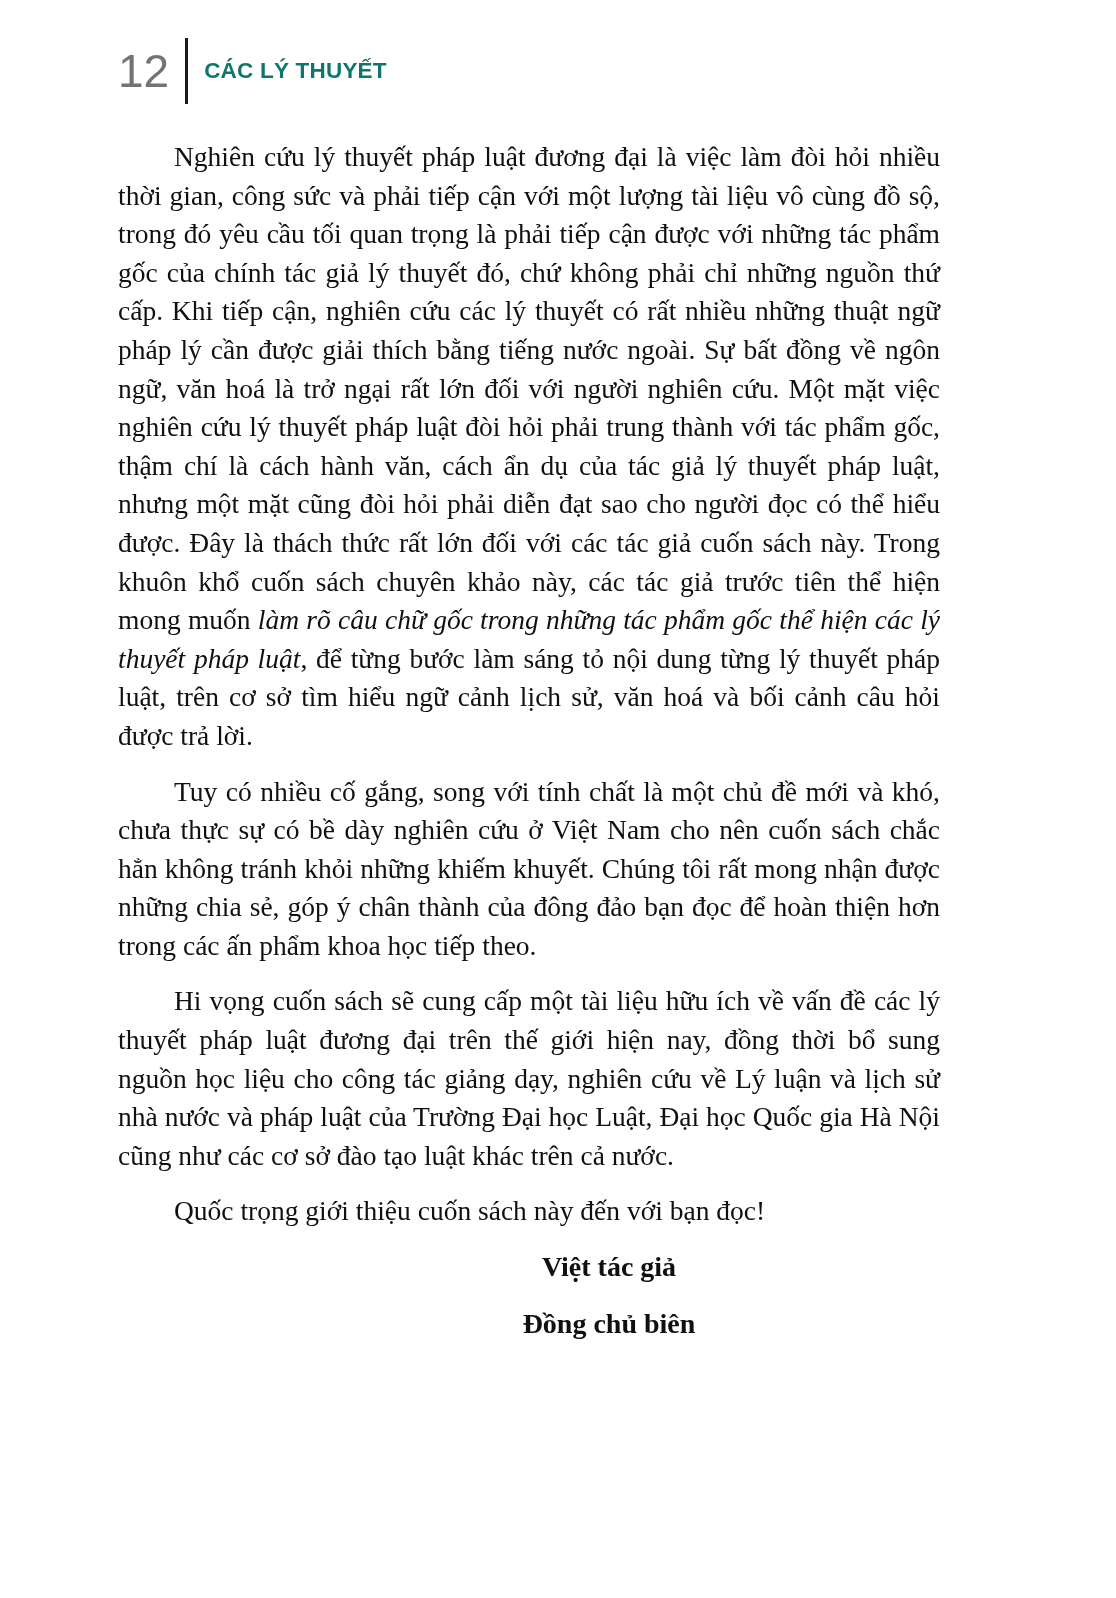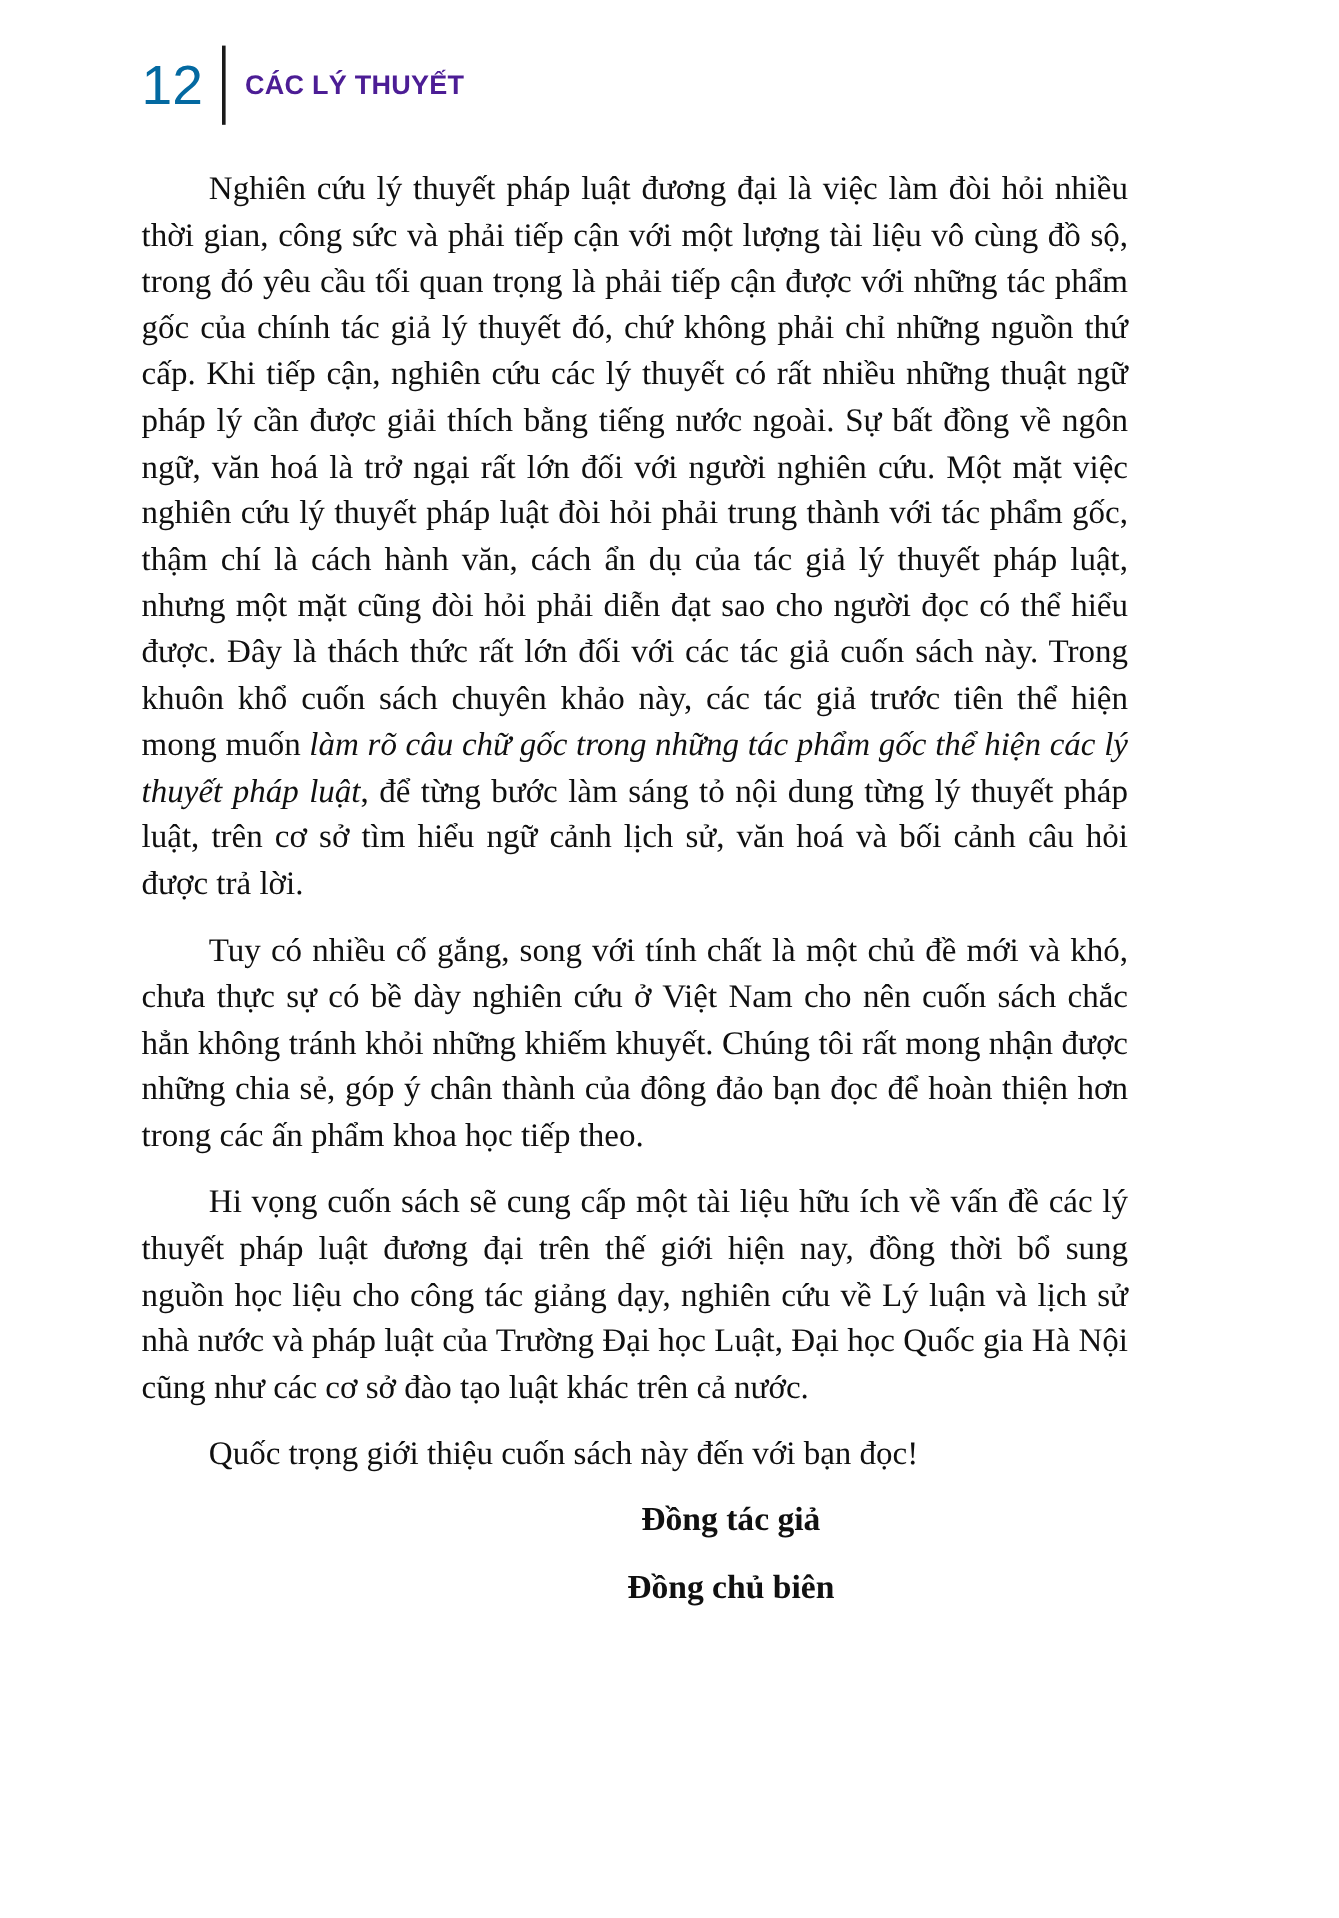--- a/index.html
+++ b/index.html
@@ -22,36 +22,36 @@
   
   .running-header {
     display: flex;
     align-items: center;
     margin-bottom: 34px;
   }
   .page-number {
     font-family: "Liberation Sans", sans-serif;
     font-size: 46px;
     font-weight: 400;
-    color: #0369a1;
+    color: #737373;
     line-height: 1;
     padding-right: 16px;
   }
   .header-rule {
     width: 3px;
     height: 66px;
     background: #1a1a1a;
     margin-right: 16px;
   }
   .header-title {
     font-family: "Liberation Sans", sans-serif;
     font-weight: 700;
     font-size: 22.5px;
     line-height: 1.35;
-    color: #4c1d95;
+    color: #0f766e;
     letter-spacing: 0.2px;
   }
   
   .body-text {
     font-size: 27.5px;
     line-height: 38.6px;
     text-align: justify;
   }
   .body-text p {
     margin: 16px 0 17px 0;
@@ -90,17 +90,17 @@
     <p><span>Nghiên cứu lý thuyết pháp luật đương đại là việc làm đòi hỏi nhiều thời gian, công sức và phải tiếp cận với một lượng tài liệu vô cùng đồ sộ, trong đó yêu cầu tối quan trọng là phải tiếp cận được với những tác phẩm gốc của chính tác giả lý thuyết đó, chứ không phải chỉ những nguồn thứ cấp. Khi tiếp cận, nghiên cứu các lý thuyết có rất nhiều những thuật ngữ pháp lý cần được giải thích bằng tiếng nước ngoài. Sự bất đồng về ngôn ngữ, văn hoá là trở ngại rất lớn đối với người nghiên cứu. Một mặt việc nghiên cứu lý thuyết pháp luật đòi hỏi phải trung thành với tác phẩm gốc, thậm chí là cách hành văn, cách ẩn dụ của tác giả lý thuyết pháp luật, nhưng một mặt cũng đòi hỏi phải diễn đạt sao cho người đọc có thể hiểu được. Đây là thách thức rất lớn đối với các tác giả cuốn sách này. Trong khuôn khổ cuốn sách chuyên khảo này, các tác giả trước tiên thể hiện mong muốn </span><span class="italic">làm rõ câu chữ gốc trong những tác phẩm gốc thể hiện các lý thuyết pháp luật</span><span>, để từng bước làm sáng tỏ nội dung từng lý thuyết pháp luật, trên cơ sở tìm hiểu ngữ cảnh lịch sử, văn hoá và bối cảnh câu hỏi được trả lời.</span></p>
 
     <p>Tuy có nhiều cố gắng, song với tính chất là một chủ đề mới và khó, chưa thực sự có bề dày nghiên cứu ở Việt Nam cho nên cuốn sách chắc hẳn không tránh khỏi những khiếm khuyết. Chúng tôi rất mong nhận được những chia sẻ, góp ý chân thành của đông đảo bạn đọc để hoàn thiện hơn trong các ấn phẩm khoa học tiếp theo.</p>
 
     <p>Hi vọng cuốn sách sẽ cung cấp một tài liệu hữu ích về vấn đề các lý thuyết pháp luật đương đại trên thế giới hiện nay, đồng thời bổ sung nguồn học liệu cho công tác giảng dạy, nghiên cứu về Lý luận và lịch sử nhà nước và pháp luật của Trường Đại học Luật, Đại học Quốc gia Hà Nội cũng như các cơ sở đào tạo luật khác trên cả nước.</p>
 
     <p>Quốc trọng giới thiệu cuốn sách này đến với bạn đọc!</p>
   </div>
 
   <div class="signature">
-    <p class="sig-line">Đồng tác giả</p>
+    <p class="sig-line">Việt tác giả</p>
     <p class="sig-line">Đồng chủ biên</p>
   </div>
 
 </div>
 
 </body></html>

